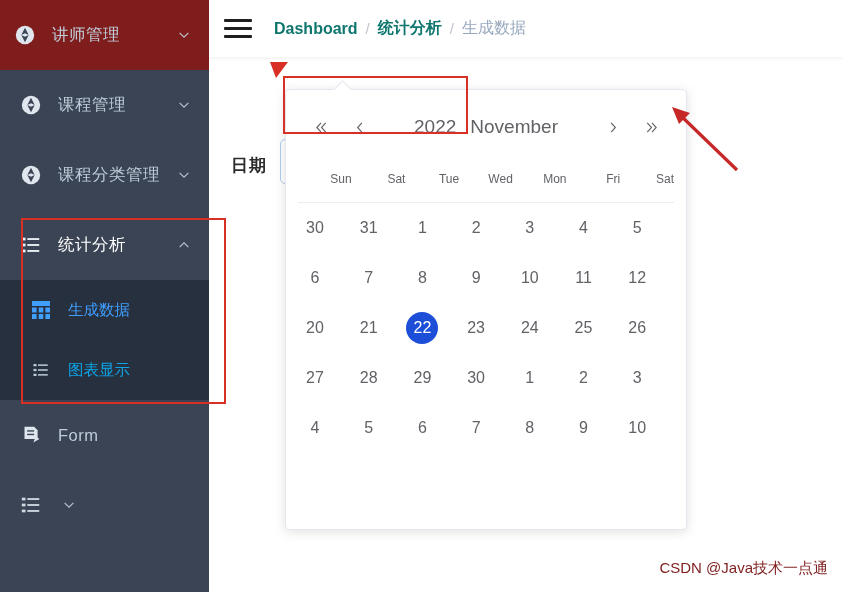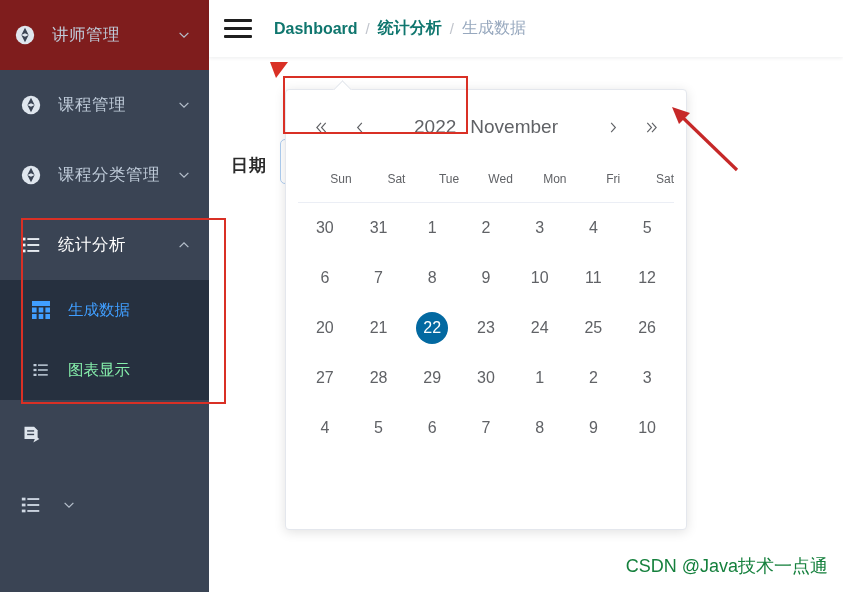--- a/index.html
+++ b/index.html
@@ -50,21 +50,21 @@
     margin-right: 14px;
     display: flex; align-items: center; justify-content: center;
     color: #b6c0cc;
   }
   .submenu { background: #26303f; }
   .sub-item {
     height: 48px;
     display: flex; align-items: center;
     box-sizing: border-box;
     padding-left: 30px;
-    color: #86efac;
+    color: #0ea5e9;
     font-size: 15.5px;
     cursor: pointer;
   }
   .sub-item.selected { color: #409eff; }
   .sub-icon {
     width: 22px; height: 22px; flex: 0 0 22px;
     display: flex; align-items: center; justify-content: center;
     margin-right: 16px;
   }
 
@@ -183,39 +183,39 @@
   }
   .hdr-spacer { flex: 1 1 auto; }
   #picker-body { padding: 0 12px; box-sizing: border-box; }
   table.cal { width: 100%; border-collapse: collapse; }
   table.cal th {
     font-size: 12px; color: #606266; font-weight: normal;
     padding: 8px 0 16px 0; text-align: right;
   }
   table.cal thead tr.wk { border-bottom: 1px solid #ebeef5; }
   table.cal td {
-    text-align: center;
+    text-align: left;
     height: 48px;
     font-size: 16px;
     color: #606266;
     cursor: pointer;
   }
   td.other { color: #c0c4cc; }
   td .cell {
     display: inline-flex; align-items: center; justify-content: center;
     width: 32px; height: 32px; border-radius: 50%;
   }
-  td.current .cell { background: #0369a1; color: #ffffff; }
+  td.current .cell { background: #1d4ed8; color: #ffffff; }
 
   
   #watermark {
     position: absolute;
     right: 15px; bottom: 14px;
-    font-size: 18px;
-    color: #15803d;
+    font-size: 15px;
+    color: #7f1d1d;
     white-space: nowrap;
     z-index: 40;
   }
 
   
   #annotations {
     position: absolute; left: 0; top: 0;
     width: 843px; height: 592px;
     pointer-events: none;
     z-index: 50;
@@ -333,20 +333,21 @@
 
     <div class="nav-item">
       <span class="nav-icon">
         <svg width="21" height="21" viewBox="0 0 24 24">
           <path d="M4 2 H15 L19 6 V16 H4 Z" fill="#dfe6ee"></path>
           <rect x="7" y="6" width="8" height="1.6" fill="#3a4454"></rect>
           <rect x="7" y="10" width="8" height="1.6" fill="#3a4454"></rect>
           <path d="M14 20 L17 13 L21 16 Z" fill="#dfe6ee"></path>
         </svg>
       </span>
+      <span class="nav-label">Form</span>
     </div>
 
     <div class="nav-item">
       <span class="nav-icon">
         <svg width="22" height="22" viewBox="0 0 24 24">
           <rect x="2" y="4" width="4" height="3" fill="#cfd8e3"></rect>
           <rect x="2" y="10.5" width="4" height="3" fill="#cfd8e3"></rect>
           <rect x="2" y="17" width="4" height="3" fill="#cfd8e3"></rect>
           <rect x="8" y="4.5" width="13" height="2" fill="#cfd8e3"></rect>
           <rect x="8" y="11" width="13" height="2" fill="#cfd8e3"></rect>

